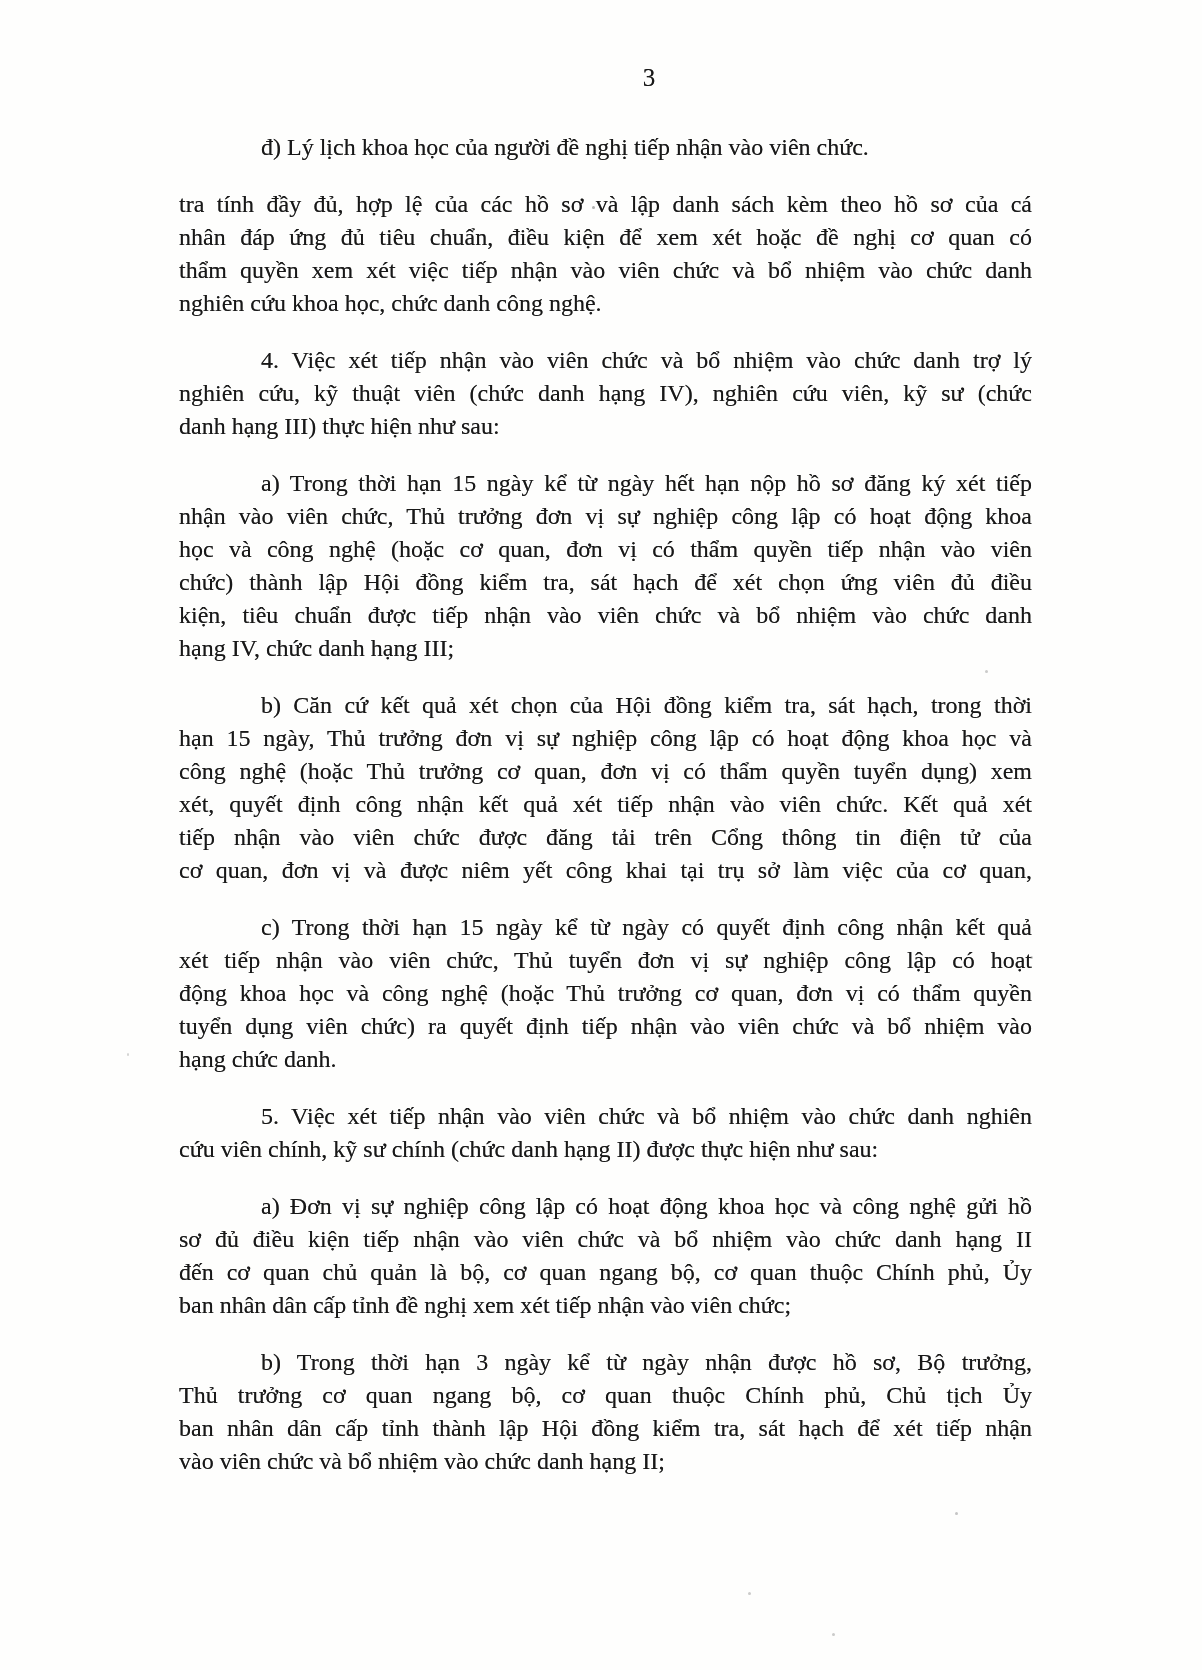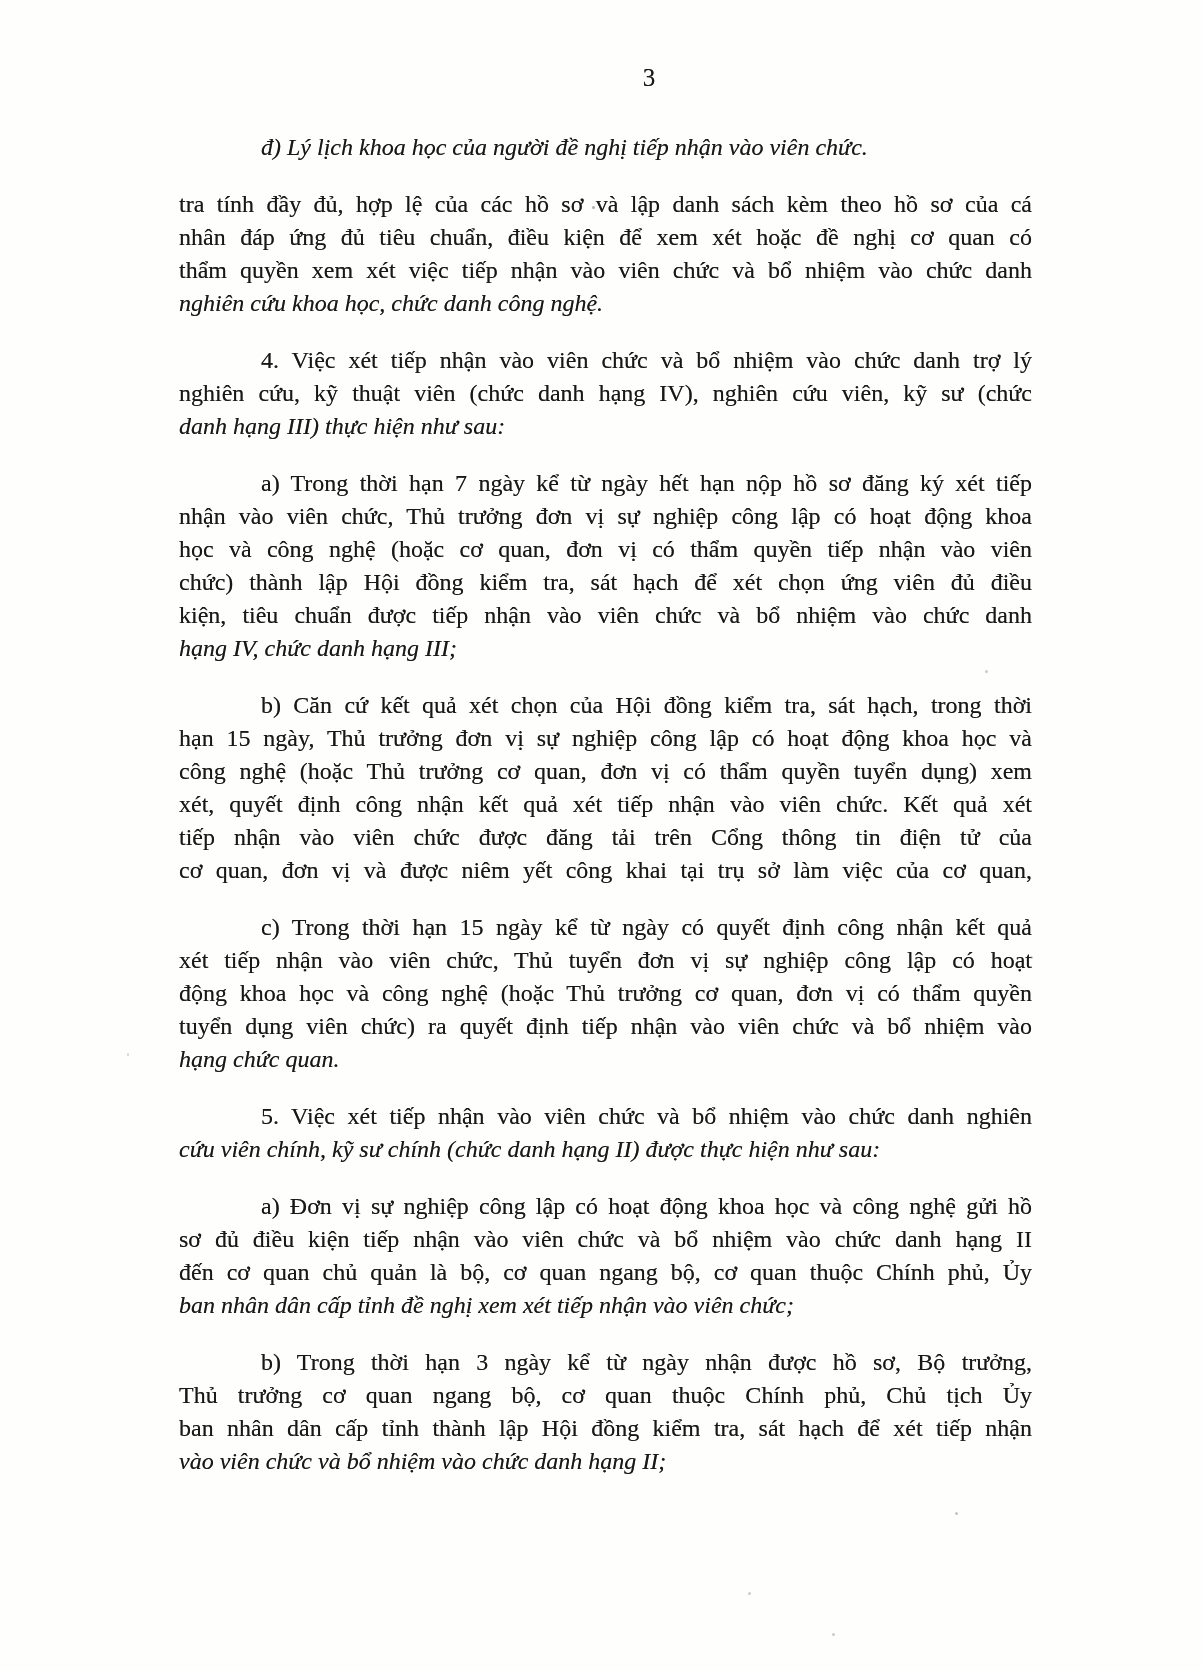--- a/index.html
+++ b/index.html
@@ -45,21 +45,20 @@
     white-space: normal;
     text-shadow: 0 0 0.5px rgba(0,0,0,0.55);
   }
   .line.fill {
     text-align: justify;
     text-align-last: justify;
   }
   .line.last {
     text-align: left;
     text-align-last: left;
-    font-style: italic;
   }
   .line.first {
     padding-left: 82px;
   }
   .speck {
     position: absolute;
     background: #6e6e6e;
     border-radius: 50%;
     opacity: 0.55;
   }
@@ -79,41 +78,41 @@
         <div class="line fill">nhân đáp ứng đủ tiêu chuẩn, điều kiện để xem xét hoặc đề nghị cơ quan có</div>
         <div class="line fill">thẩm quyền xem xét việc tiếp nhận vào viên chức và bổ nhiệm vào chức danh</div>
         <div class="line last">nghiên cứu khoa học, chức danh công nghệ.</div>
       </div>
       <div class="para">
         <div class="line first fill">4. Việc xét tiếp nhận vào viên chức và bổ nhiệm vào chức danh trợ lý</div>
         <div class="line fill">nghiên cứu, kỹ thuật viên (chức danh hạng IV), nghiên cứu viên, kỹ sư (chức</div>
         <div class="line last">danh hạng III) thực hiện như sau:</div>
       </div>
       <div class="para">
-        <div class="line first fill">a) Trong thời hạn 7 ngày kể từ ngày hết hạn nộp hồ sơ đăng ký xét tiếp</div>
+        <div class="line first fill">a) Trong thời hạn 15 ngày kể từ ngày hết hạn nộp hồ sơ đăng ký xét tiếp</div>
         <div class="line fill">nhận vào viên chức, Thủ trưởng đơn vị sự nghiệp công lập có hoạt động khoa</div>
         <div class="line fill">học và công nghệ (hoặc cơ quan, đơn vị có thẩm quyền tiếp nhận vào viên</div>
         <div class="line fill">chức) thành lập Hội đồng kiểm tra, sát hạch để xét chọn ứng viên đủ điều</div>
         <div class="line fill">kiện, tiêu chuẩn được tiếp nhận vào viên chức và bổ nhiệm vào chức danh</div>
         <div class="line last">hạng IV, chức danh hạng III;</div>
       </div>
       <div class="para">
         <div class="line first fill">b) Căn cứ kết quả xét chọn của Hội đồng kiểm tra, sát hạch, trong thời</div>
         <div class="line fill">hạn 15 ngày, Thủ trưởng đơn vị sự nghiệp công lập có hoạt động khoa học và</div>
         <div class="line fill">công nghệ (hoặc Thủ trưởng cơ quan, đơn vị có thẩm quyền tuyển dụng) xem</div>
         <div class="line fill">xét, quyết định công nhận kết quả xét tiếp nhận vào viên chức. Kết quả xét</div>
         <div class="line fill">tiếp nhận vào viên chức được đăng tải trên Cổng thông tin điện tử của</div>
         <div class="line fill">cơ quan, đơn vị và được niêm yết công khai tại trụ sở làm việc của cơ quan,</div>
       </div>
       <div class="para">
         <div class="line first fill">c) Trong thời hạn 15 ngày kể từ ngày có quyết định công nhận kết quả</div>
         <div class="line fill">xét tiếp nhận vào viên chức, Thủ tuyển đơn vị sự nghiệp công lập có hoạt</div>
         <div class="line fill">động khoa học và công nghệ (hoặc Thủ trưởng cơ quan, đơn vị có thẩm quyền</div>
         <div class="line fill">tuyển dụng viên chức) ra quyết định tiếp nhận vào viên chức và bổ nhiệm vào</div>
-        <div class="line last">hạng chức quan.</div>
+        <div class="line last">hạng chức danh.</div>
       </div>
       <div class="para">
         <div class="line first fill">5. Việc xét tiếp nhận vào viên chức và bổ nhiệm vào chức danh nghiên</div>
         <div class="line last">cứu viên chính, kỹ sư chính (chức danh hạng II) được thực hiện như sau:</div>
       </div>
       <div class="para">
         <div class="line first fill">a) Đơn vị sự nghiệp công lập có hoạt động khoa học và công nghệ gửi hồ</div>
         <div class="line fill">sơ đủ điều kiện tiếp nhận vào viên chức và bổ nhiệm vào chức danh hạng II</div>
         <div class="line fill">đến cơ quan chủ quản là bộ, cơ quan ngang bộ, cơ quan thuộc Chính phủ, Ủy</div>
         <div class="line last">ban nhân dân cấp tỉnh đề nghị xem xét tiếp nhận vào viên chức;</div>

